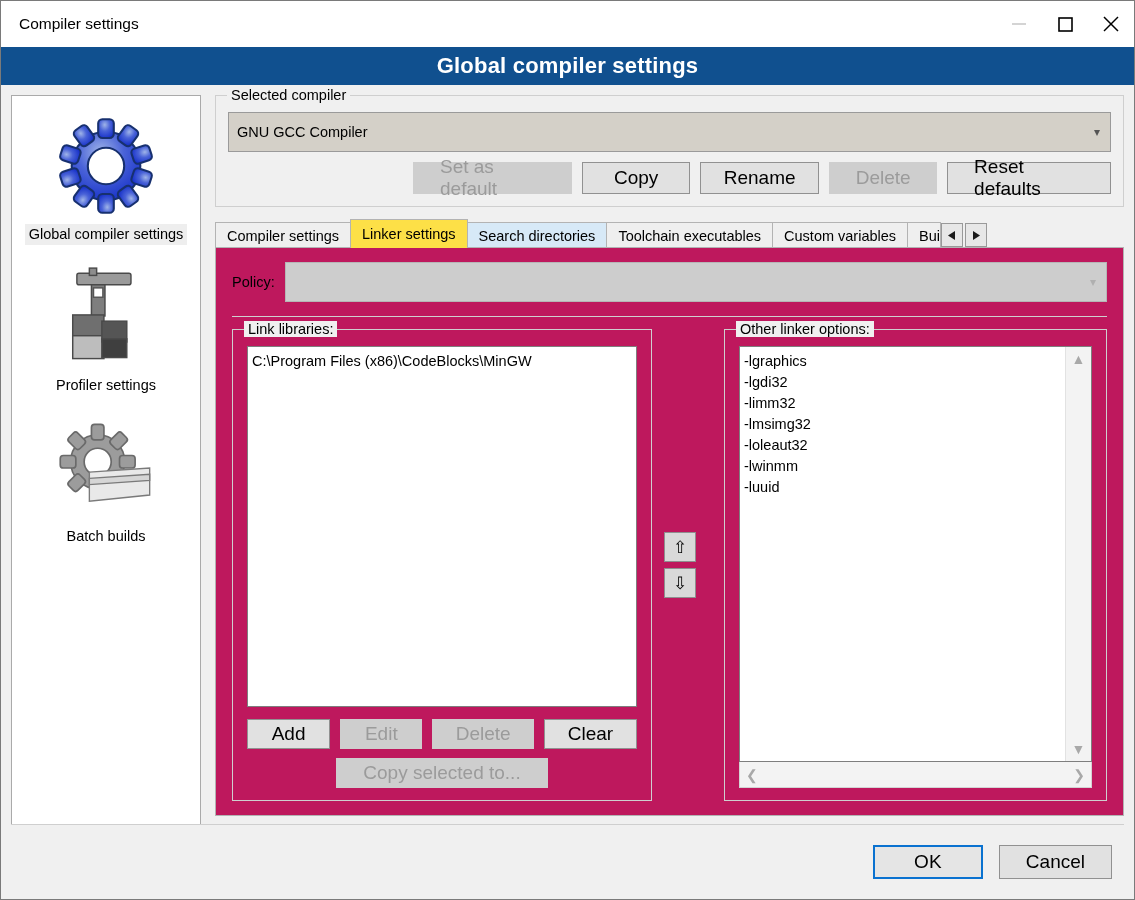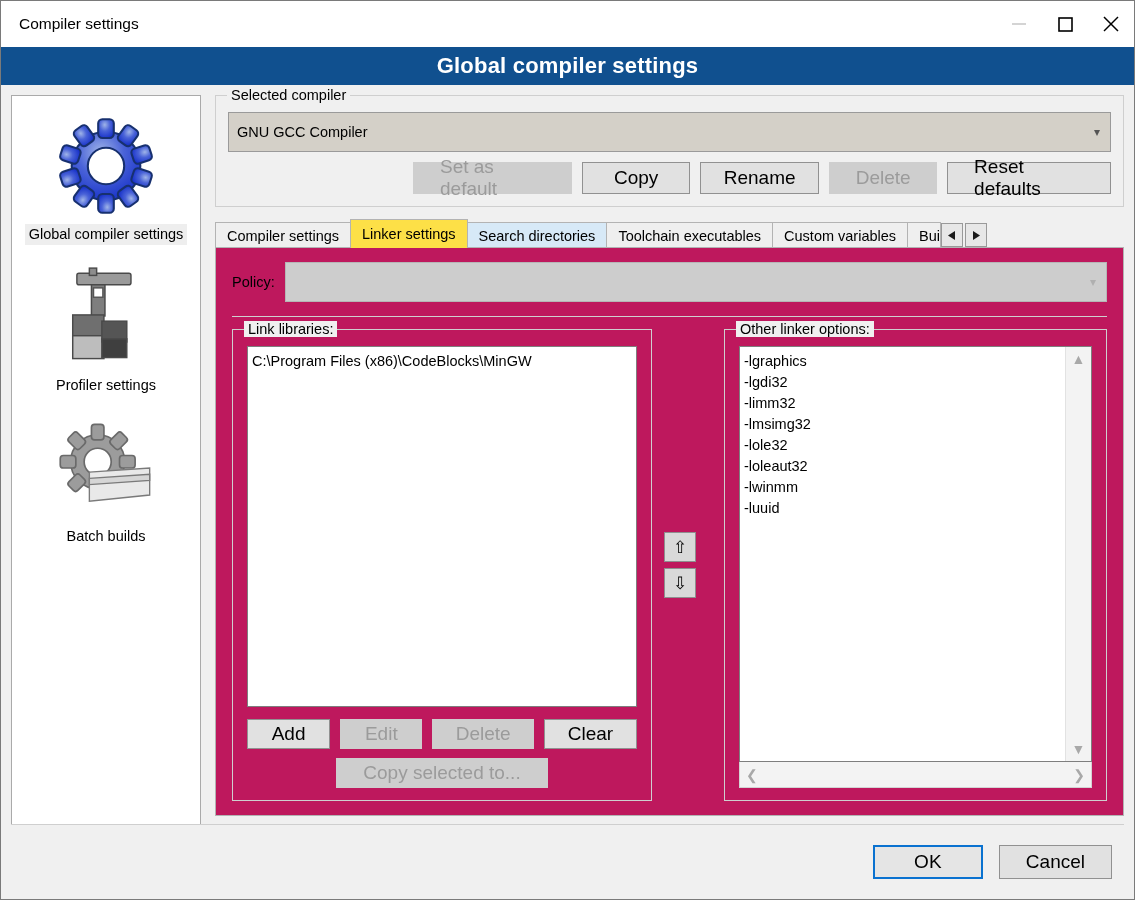--- a/index.html
+++ b/index.html
@@ -468,21 +468,20 @@
           </div>
 
           <div class="group listgroup right-lg">
             <div class="legend">Other linker options:</div>
             <div class="listbox">
               <div class="items">
                 <div>-lgraphics</div>
                 <div>-lgdi32</div>
                 <div>-limm32</div>
                 <div>-lmsimg32</div>
-                <div>-lole32</div>
                 <div>-loleaut32</div>
                 <div>-lwinmm</div>
                 <div>-luuid</div>
               </div>
               <div class="scroll-v">
                 <span class="sc-arrow">▲</span>
                 <span class="sc-arrow">▼</span>
               </div>
             </div>
             <div class="scroll-h">

